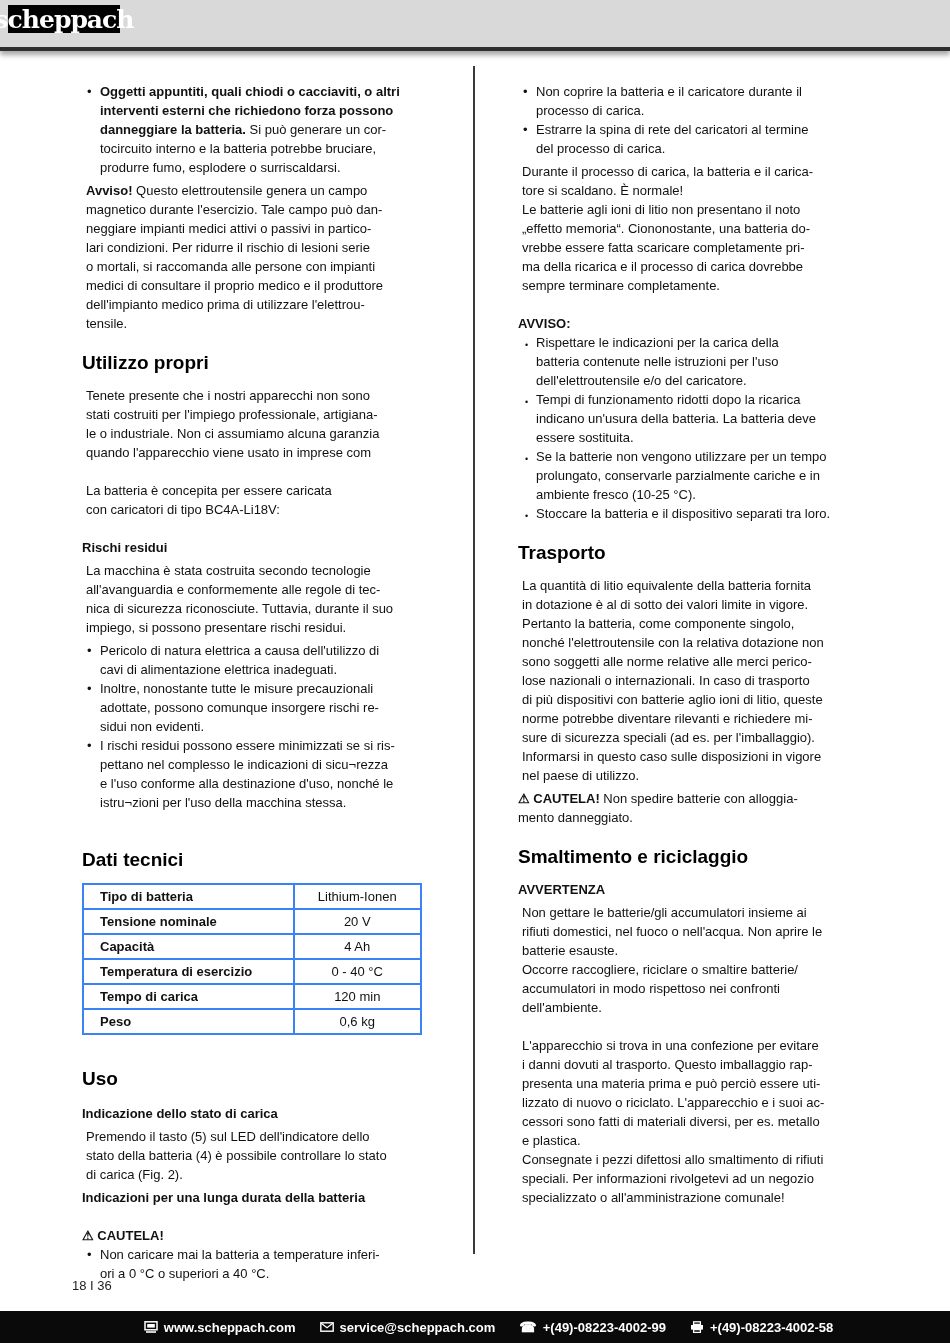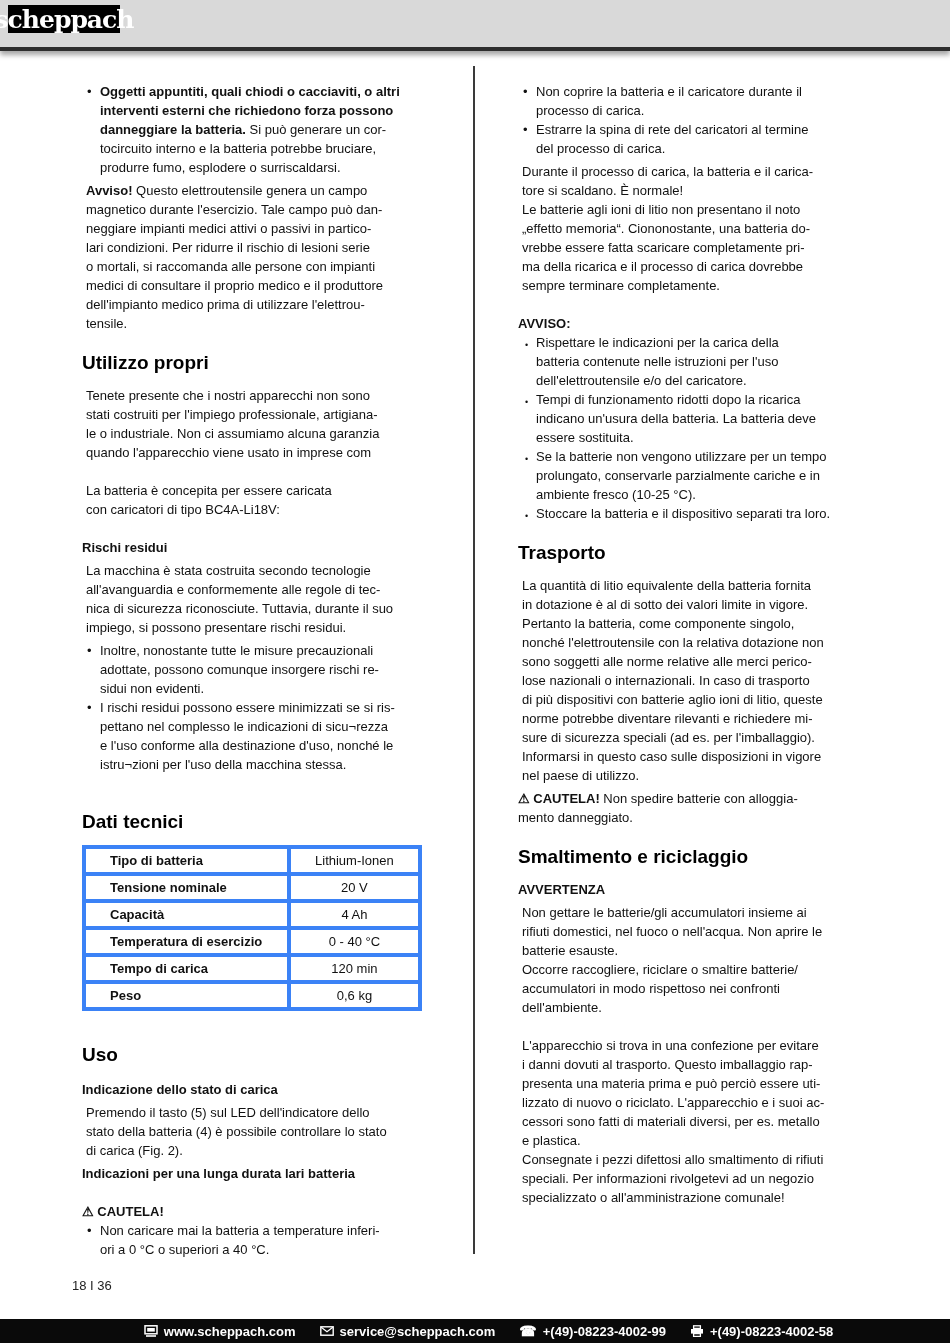--- a/index.html
+++ b/index.html
@@ -43,30 +43,30 @@
   ul.small-dots li::before { font-size:9px; top:3px; left:-11px; }
 
   .warn { font-weight:bold; }
 
   .cautela-line { margin:19px 0 0 0; white-space:pre-line; }
   .cautela-inline { margin:0; white-space:pre-line; }
 
   
   table.data-table { border-collapse:collapse; width:340px; margin:10px 0 0 0; }
   table.data-table td {
-    border:4px solid #3b82f6; padding:2px 24px; height:19px;
+    border:2px solid #3b82f6; padding:2px 16px; height:19px;
     font-size:13px; line-height:17px; vertical-align:middle;
   }
   td.spec-label { font-weight:bold; }
   td.spec-value { text-align:center; }
 
   
   .page-number { position:absolute; left:72px; top:1278px; font-size:13px; color:#222; }
   .footer-bar {
-    position:absolute; left:0; right:0; bottom:0; height:24px;
+    position:absolute; left:0; right:0; bottom:0; height:32px;
     background:#0a0a0a; color:#ffffff;
     display:flex; align-items:center; justify-content:center; gap:24px;
     font-size:13px; font-weight:bold;padding-left:27px;
   }
   .f-item { display:inline-flex; align-items:center; gap:6px; white-space:nowrap; }
   .f-item svg { display:block; }
   .glyph { font-size:14px; line-height:14px; }
 </style>
 </head>
 <body>
@@ -110,20 +110,22 @@
 quando l'apparecchio viene usato in imprese com</p>
       <p class="para mb">La batteria è concepita per essere caricata
 con caricatori di tipo BC4A-Li18V:</p>
 
       <span class="subhead">Rischi residui</span>
       <p class="para">La macchina è stata costruita secondo tecnologie
 all'avanguardia e conformemente alle regole di tec-
 nica di sicurezza riconosciute. Tuttavia, durante il suo
 impiego, si possono presentare rischi residui.</p>
       <ul class="bullets">
+        <li>Pericolo di natura elettrica a causa dell'utilizzo di
+cavi di alimentazione elettrica inadeguati.</li>
         <li>Inoltre, nonostante tutte le misure precauzionali
 adottate, possono comunque insorgere rischi re-
 sidui non evidenti.</li>
         <li>I rischi residui possono essere minimizzati se si ris-
 pettano nel complesso le indicazioni di sicu¬rezza
 e l'uso conforme alla destinazione d'uso, nonché le
 istru¬zioni per l'uso della macchina stessa.</li>
       </ul>
 
       <h2 class="big-top">Dati tecnici</h2>
@@ -156,21 +158,21 @@
             </tr>
         </tbody>
       </table>
 
       <h2 class="after-table">Uso</h2>
 
       <span class="subhead">Indicazione dello stato di carica</span>
       <p class="para">Premendo il tasto (5) sul LED dell'indicatore dello
 stato della batteria (4) è possibile controllare lo stato
 di carica (Fig. 2).</p>
-      <span class="subhead">Indicazioni per una lunga durata lari batteria</span>
+      <span class="subhead">Indicazioni per una lunga durata della batteria</span>
 
       <p class="cautela-line"><span class="warn">⚠</span> <b>CAUTELA!</b></p>
       <ul class="bullets">
         <li>Non caricare mai la batteria a temperature inferi-
 ori a 0 °C o superiori a 40 °C.</li>
       </ul>
 
     </div>
 
     <div class="col col-right">

